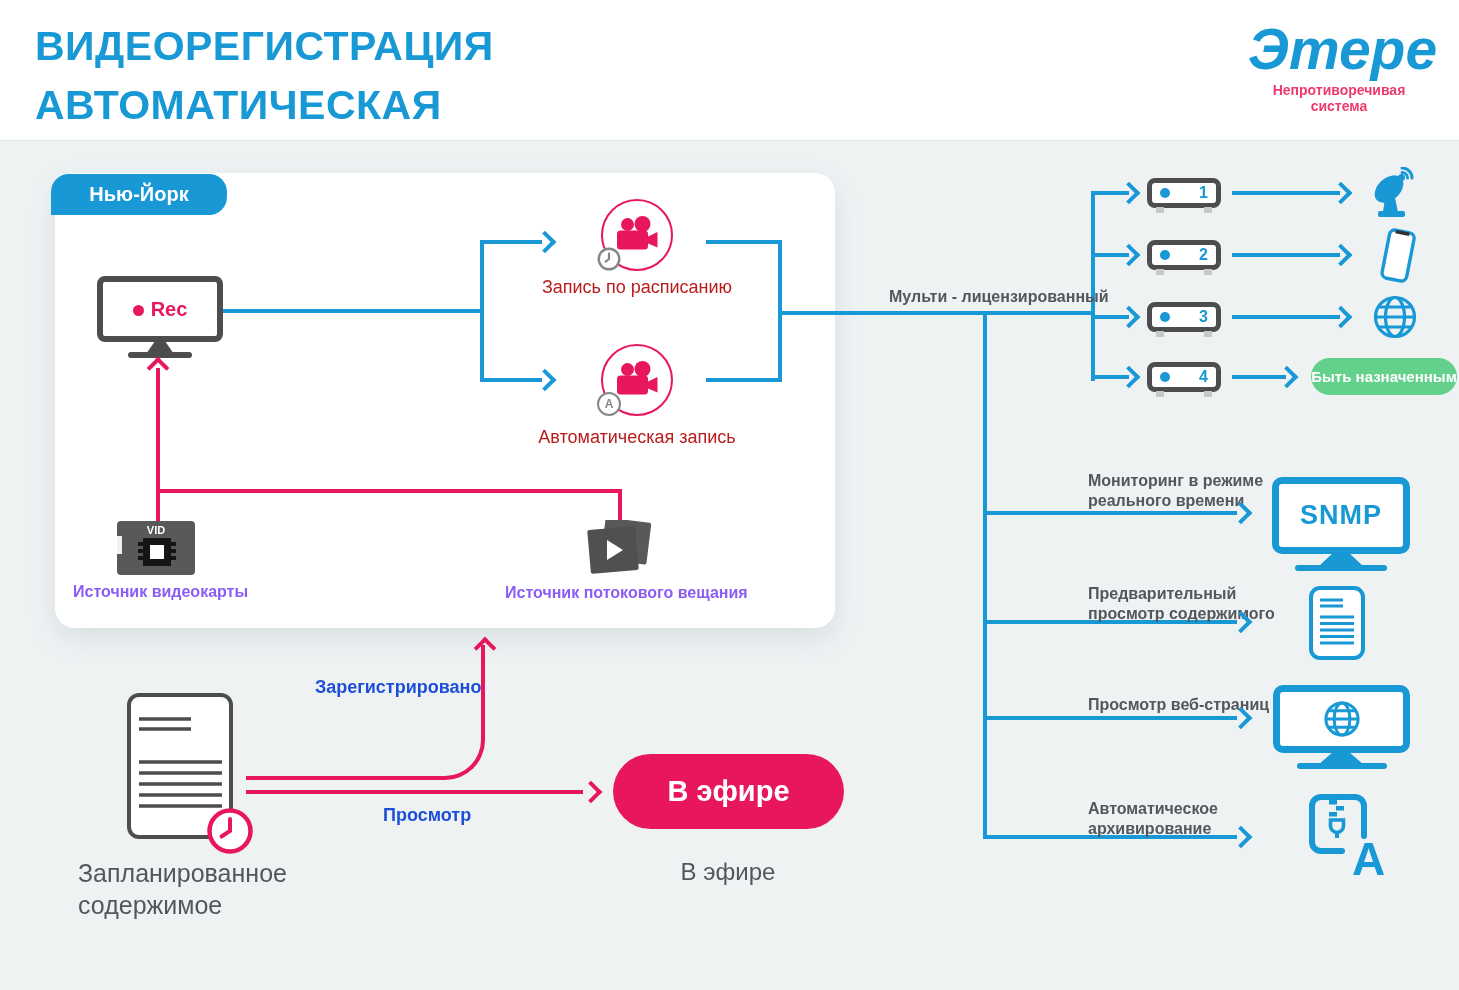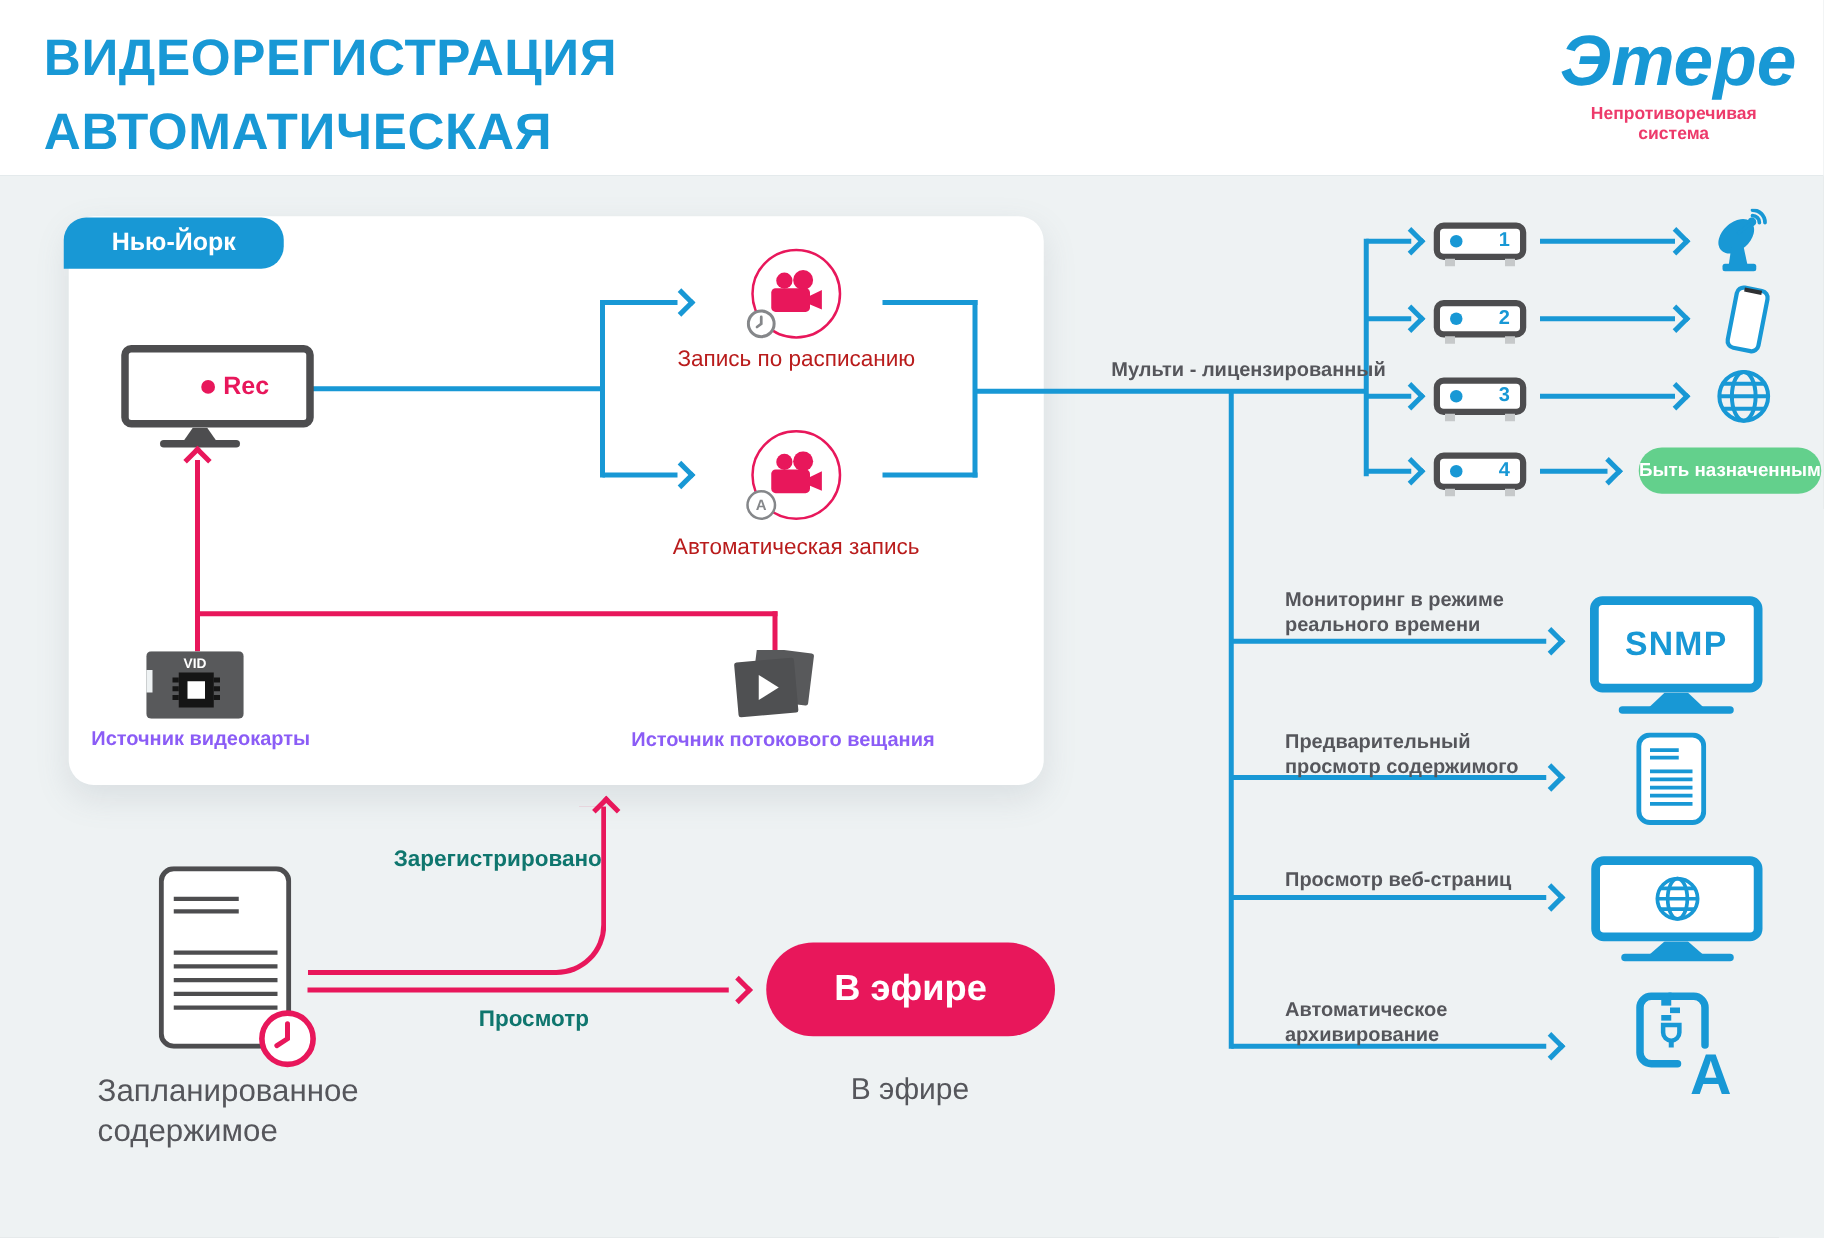--- a/index.html
+++ b/index.html
@@ -21,21 +21,21 @@
   .pl{position:absolute;background:#E8175B;z-index:2;}
   .chev{position:absolute;width:12px;height:12px;border-style:solid;border-width:4px 4px 0 0;z-index:3;}
   .chev.b{border-color:#1898D5 #1898D5 transparent transparent;}
   .chev.p{border-color:#E8175B #E8175B transparent transparent;}
   .chev.r{transform:rotate(45deg);}
   .chev.u{transform:rotate(-45deg);}
   .curve{position:absolute;left:246px;top:645px;width:235px;height:131px;border-right:4px solid #E8175B;
          border-bottom:4px solid #E8175B;border-bottom-right-radius:40px;z-index:2;}
   
   .monitor{position:absolute;left:97px;top:276px;width:114px;height:54px;border:6px solid #4D4D4F;border-radius:8px;
-           background:#fff;z-index:3;text-align:center;padding-left:28px;}
+           background:#fff;z-index:3;text-align:center;}
   .rec-text{font-size:20px;font-weight:600;color:#E8175B;line-height:54px;}
   .rec-dot{display:inline-block;width:11px;height:11px;border-radius:50%;background:#E8175B;margin-right:7px;}
   .m-stand{position:absolute;background:#4D4D4F;clip-path:polygon(30% 0,70% 0,100% 100%,0 100%);z-index:3;}
   .m-base{position:absolute;background:#4D4D4F;border-radius:3px;z-index:3;}
   .b-stand{position:absolute;background:#1898D5;clip-path:polygon(30% 0,70% 0,100% 100%,0 100%);z-index:3;}
   .b-base{position:absolute;background:#1898D5;border-radius:3px;z-index:3;}
   
   .cam-circle{position:absolute;width:68px;height:68px;border:2px solid #E8175B;border-radius:50%;background:#fff;z-index:3;}
   .cam-circle svg{display:block;margin:15px auto 0;}
   .cam-badge{position:absolute;z-index:4;}
@@ -44,27 +44,27 @@
   .cam-label{position:absolute;width:280px;text-align:center;font-size:18px;font-weight:500;color:#b91c1c;z-index:3;}
   .src-label{position:absolute;font-size:16px;font-weight:600;color:#8b5cf6;z-index:3;}
   
   .server{position:absolute;width:64px;height:20px;border:5px solid #4D4D4F;border-radius:8px;background:#fff;z-index:3;}
   .server .dot{position:absolute;left:8px;top:5px;width:10px;height:10px;border-radius:50%;background:#1898D5;}
   .server .num{position:absolute;right:8px;top:0;font-size:16px;font-weight:800;color:#1898D5;line-height:20px;}
   .server .foot{position:absolute;bottom:-10px;width:8px;height:6px;background:#C6C9CA;}
   
   .green-pill{position:absolute;left:1311px;top:358px;width:146px;height:37px;border-radius:19px;background:#63D08C;
               color:#fff;font-size:15px;font-weight:600;text-align:center;line-height:37px;z-index:3;}
-  .feat-label{position:absolute;left:1028px;font-size:16px;font-weight:600;color:#55565B;z-index:3;}
+  .feat-label{position:absolute;left:1088px;font-size:16px;font-weight:600;color:#55565B;z-index:3;}
   .screen{position:absolute;border:7px solid #1898D5;border-radius:10px;background:#fff;z-index:3;text-align:center;}
   .snmp-text{font-size:27px;font-weight:800;color:#1898D5;letter-spacing:1px;line-height:63px;}
   .archive-a{position:absolute;left:1352px;top:836px;font-size:46px;font-weight:800;color:#1898D5;z-index:4;line-height:1;}
   
   .big-label{position:absolute;font-size:25px;font-weight:500;color:#55565B;line-height:32px;z-index:3;}
-  .flow-label{position:absolute;font-size:18px;font-weight:700;color:#0f766e;z-index:3;}
+  .flow-label{position:absolute;font-size:18px;font-weight:700;color:#1d4ed8;z-index:3;}
   .pill{position:absolute;left:613px;top:754px;width:231px;height:75px;border-radius:38px;background:#E8175B;color:#fff;
         font-size:29px;font-weight:700;text-align:center;line-height:75px;z-index:3;}
   .caption{position:absolute;left:608px;top:858px;width:240px;text-align:center;font-size:24px;font-weight:500;color:#55565B;z-index:3;}
   svg{position:relative;z-index:3;}
   .icon-abs{position:absolute;z-index:3;}
 </style>
 </head>
 <body>
 
 <div class="stage">

